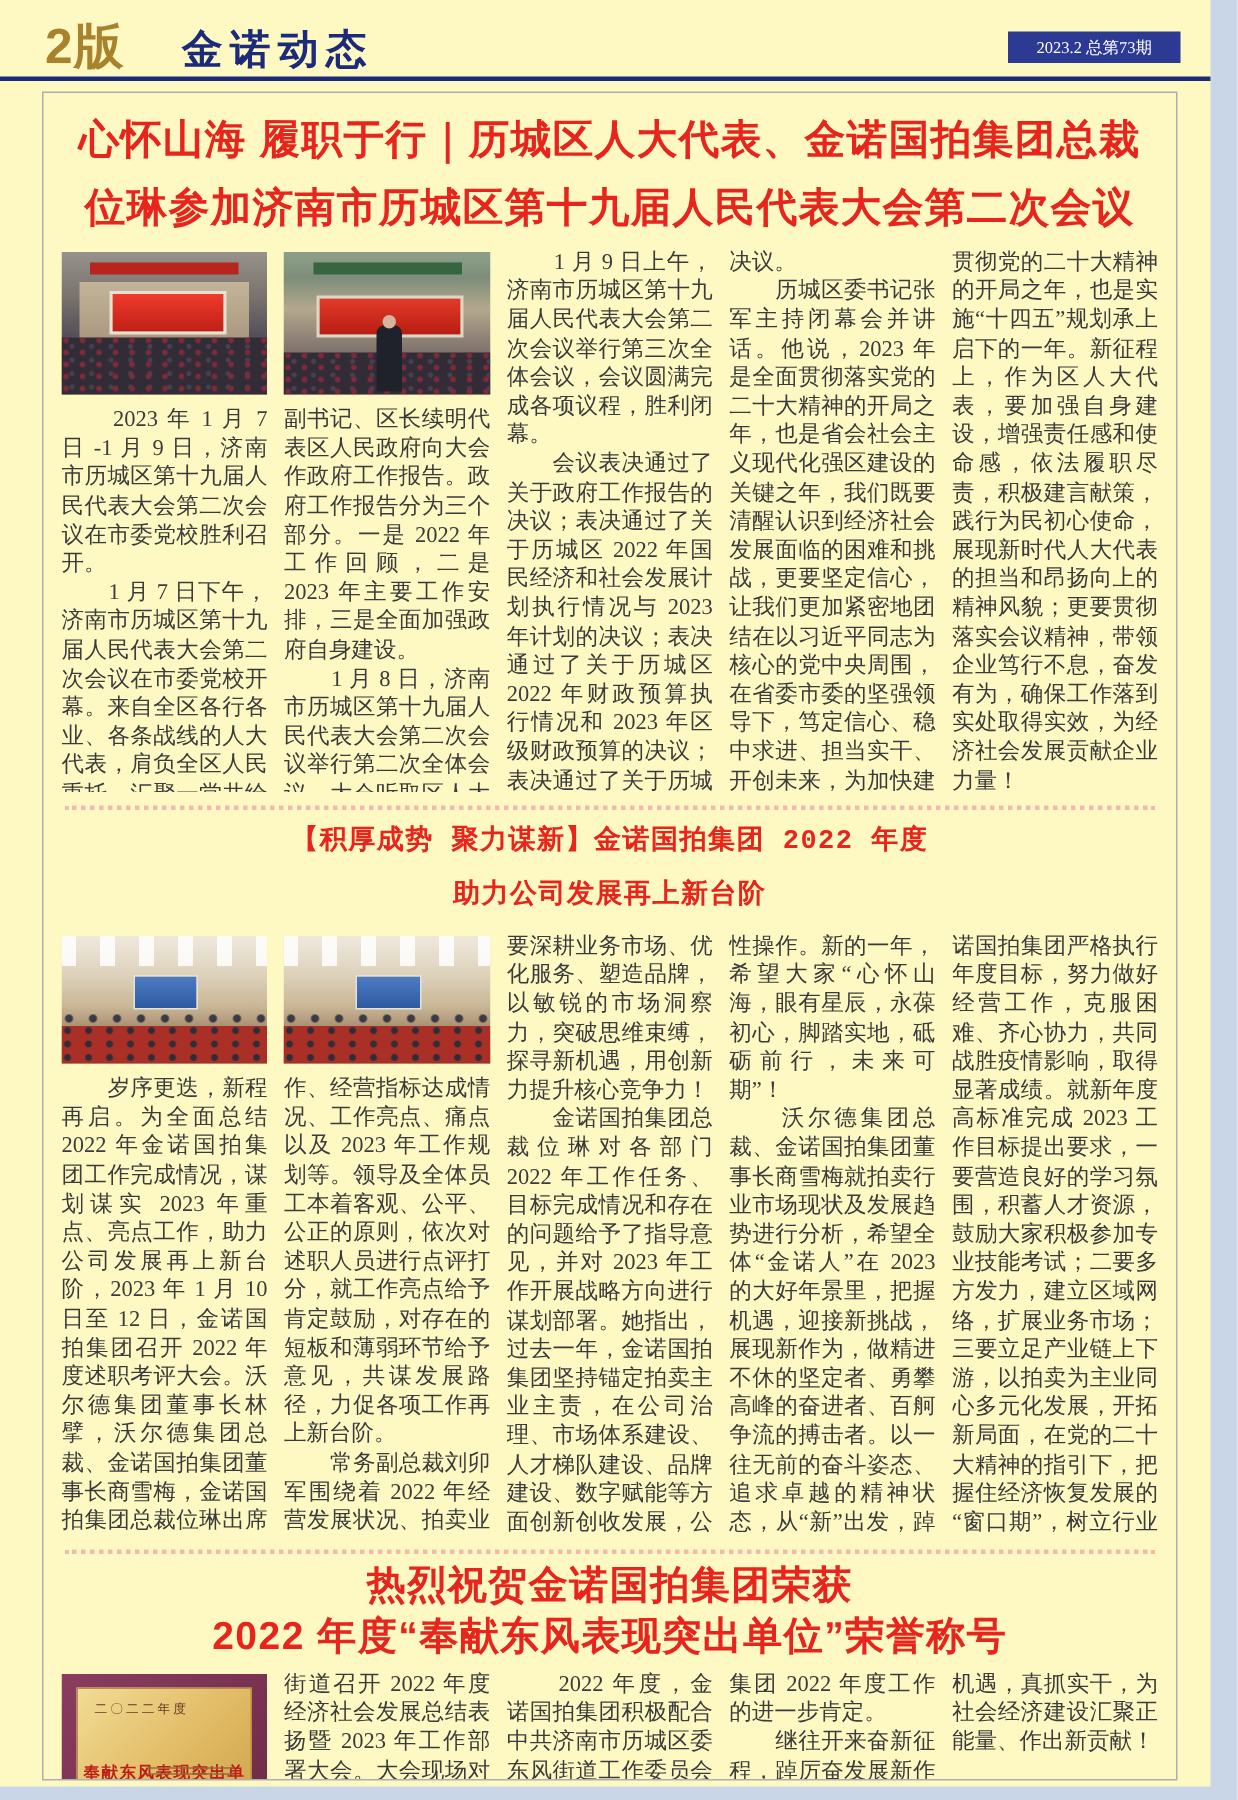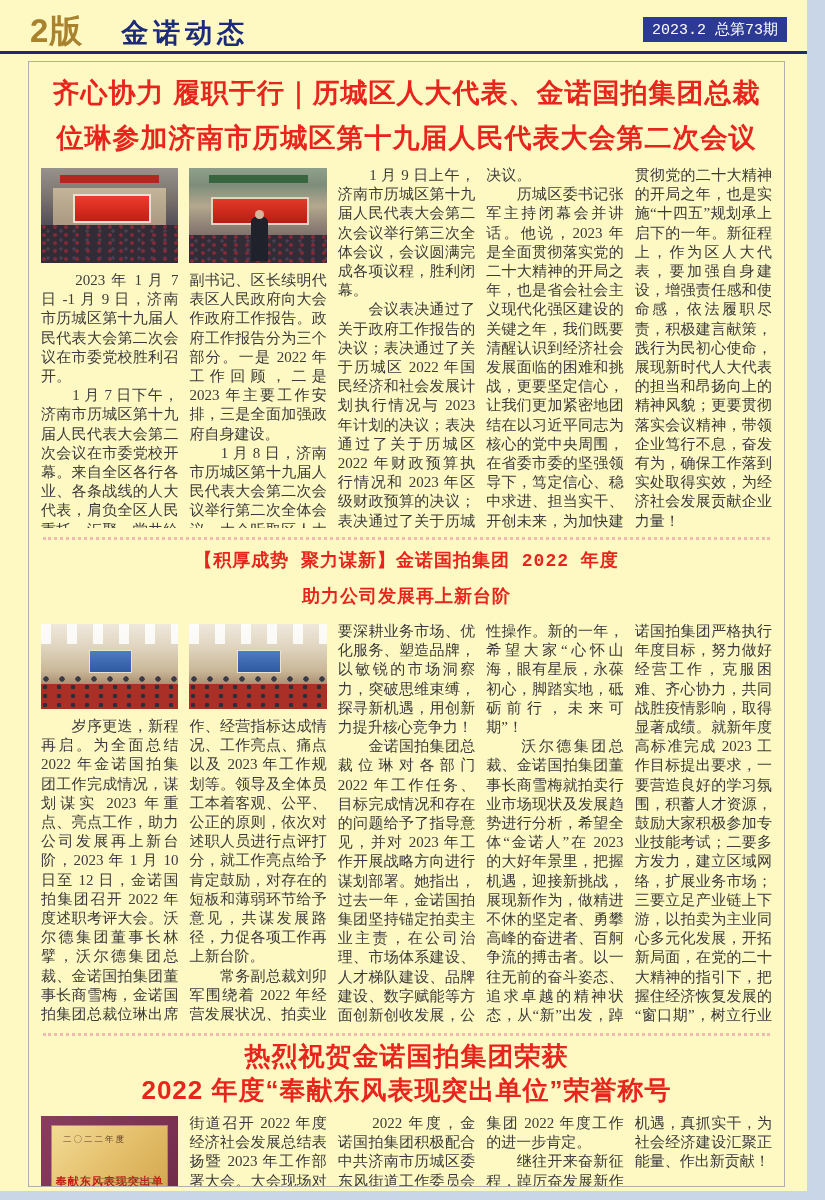--- a/index.html
+++ b/index.html
@@ -10,22 +10,22 @@
   }
   .paper{position:relative;width:807px;height:1191px;background:#fef9c3;}
 
   
   .ph{display:flex;align-items:flex-end;padding:10px 20px 0 30px;height:38px;}
   .edition{font-family:"Liberation Sans","DejaVu Sans",sans-serif;font-weight:900;
     font-size:33px;line-height:34px;color:#a9822e;letter-spacing:1px;}
   .masthead{font-family:"Liberation Sans","DejaVu Sans",sans-serif;font-weight:900;
     font-size:27px;line-height:30px;color:#1c2a7a;letter-spacing:5px;margin-left:38px;}
   .issue{margin-left:auto;background:#2d3a94;color:#ffffff;
-    font-family:Liberation Mono, monospace;font-size:15px;
-    padding:3px 9px;margin-bottom:6px;}
+    font-family:Liberation Serif, serif;font-size:11px;
+    padding:3px 19px;margin-bottom:6px;}
   .rule{height:3px;background:#1c2a7a;margin-top:3px;}
 
   
   .content{box-sizing:border-box;margin:7px 22px 0 28px;border:1px solid #aeaeae;
     padding:6px 12px 8px;height:1126px;overflow:hidden;}
 
   
   .headline{color:#e8251d;text-align:center;
     font-family:"Liberation Sans","DejaVu Sans",sans-serif;font-weight:900;}
   .hl1{font-size:27px;line-height:39px;letter-spacing:1px;margin-top:6px;}
@@ -92,21 +92,21 @@
   <header class="ph">
     <span class="edition">2版</span>
     <span class="masthead">金诺动态</span>
     <span class="issue">2023.2 总第73期</span>
   </header>
   <div class="rule"></div>
 
   <main class="content">
 
     <section>
-      <div class="headline hl1">齐心协力  履职于行｜历城区人大代表、金诺国拍集团总裁</div>
+      <div class="headline hl1">心怀山海  履职于行｜历城区人大代表、金诺国拍集团总裁</div>
       <div class="headline hl1">位琳参加济南市历城区第十九届人民代表大会第二次会议</div>
 
       <div class="cols b1">
         <div class="col">
           <div class="photo hallA">
             <div class="hall-banner"></div>
             <div class="hall-wall"></div>
             <div class="hall-screen"></div>
             <div class="hall-audience"></div>
           </div>

